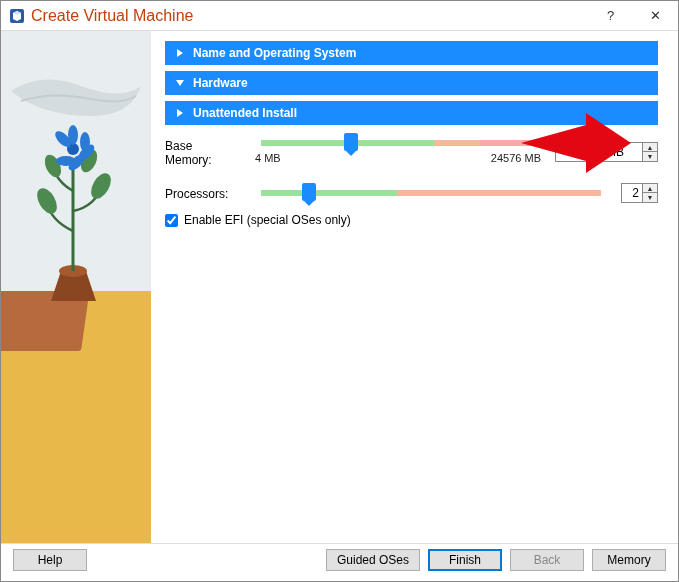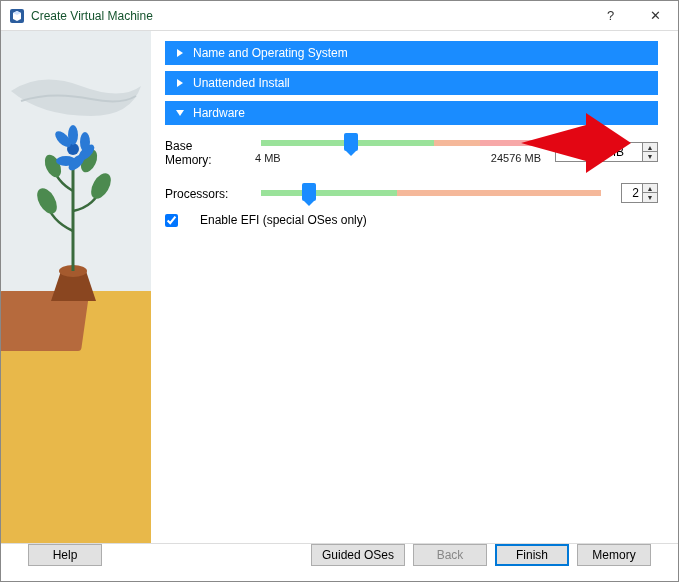--- a/index.html
+++ b/index.html
@@ -1,29 +1,29 @@
 <!DOCTYPE html>
 <html><head>
 <meta charset="utf-8">
 <style>
 * { box-sizing: border-box; margin: 0; padding: 0; font-family: "Segoe UI", Tahoma, sans-serif; }
 body { background: #fff; width: 679px; height: 582px; overflow: hidden; border: 1px solid #888; position: relative; }
 
 .titlebar { height: 30px; background: #fff; display: flex; align-items: center; padding: 0 0 0 8px; border-bottom: 1px solid #ddd; }
 .titlebar .app-icon { width: 16px; height: 16px; margin-right: 6px; }
-.titlebar .title { font-size: 12px; color: #14532d; flex: 1; }
+.titlebar .title { font-size: 16px; color: #c2410c; flex: 1; }
 .titlebar .win-btn { width: 45px; height: 30px; display: flex; align-items: center; justify-content: center; font-size: 13px; color: #333; cursor: pointer; }
 
 .content { display: flex; height: 512px; }
 .sidebar { width: 150px; height: 100%; position: relative; overflow: hidden; }
 .sidebar-bg { position: absolute; inset: 0; }
 
 .main { flex: 1; padding: 10px 20px 10px 14px; }
 
-.accordion-header { background: #1a8cff; color: #fff; height: 24px; display: flex; align-items: center; padding: 0 8px; margin-bottom: 6px; font-size: 12px; cursor: pointer; }
+.accordion-header { background: #1a8cff; color: #fff; height: 24px; display: flex; align-items: center; padding: 0 8px; margin-bottom: 6px; font-size: 12px; cursor: pointer; font-weight: bold; }
 .accordion-header .chev { width: 14px; height: 14px; margin-right: 6px; display: inline-flex; align-items: center; justify-content: center; }
 .accordion-body { padding: 6px 0 14px 0; }
 
 .row { display: flex; align-items: center; gap: 20px; font-size: 12px; margin-bottom: 2px; }
 .row-label { width: 76px; text-align: left; padding-top: 2px; }
 .slider-wrap { position: relative; flex: 1; display:flex; flex-direction:column;text-align:center; }
 .slider-track { height: 6px; position: relative; border-radius: 0; display: flex; }
 .slider-seg { height: 100%; }
 .slider-green { background: #9ae29a; }
 .slider-orange { background: #f5b89a; }
@@ -34,24 +34,24 @@
 .slider-labels span:first-child { margin-left: -6px; }
 .slider-labels span:last-child { margin-right: -6px; }
 
 .spin { display: flex; align-items: center; border: 1px solid #888; height: 20px; background: #fff; }
 .spin input { border: none; width: 50px; height: 100%; font-size: 12px; padding: 0 3px; text-align: right; outline: none; }
 .spin .unit { font-size: 12px; padding-right: 18px; }
 .spin .arrows { display: flex; flex-direction: column; border-left: 1px solid #888; }
 .spin .arrows button { border: none; background: #f0f0f0; width: 14px; height: 9px; font-size: 7px; line-height: 7px; cursor: pointer; padding: 0; color:#333; }
 .spin .arrows button:first-child { border-bottom: 1px solid #888; }
 
-.checkbox-row { display: flex; align-items: center; gap: 22px; font-size: 12px; margin: 10px 0 10px 0; }
+.checkbox-row { display: flex; align-items: center; gap: 6px; font-size: 12px; margin: 10px 0 10px 0; }
 .checkbox-row input { width: 13px; height: 13px; }
 
-.footer { height: 32px; border-top: 1px solid #ddd; display: flex; padding: 0 27px; gap: 8px; }
+.footer { height: 32px; border-top: 1px solid #ddd; display: flex; align-items: center; padding: 0 12px; gap: 8px; }
 .footer .spacer { flex: 1; }
 .btn { min-width: 74px; height: 22px; font-size: 12px; background: #e1e1e1; border: 1px solid #adadad; cursor: pointer; padding: 0 10px; }
 .btn:disabled { color: #888; }
 .btn.primary { border: 2px solid #0078d7; background: #e1e1e1; }
 
 .arrow-overlay { position: absolute; top: 112px; left: 520px; pointer-events: none; }
 
 svg { display: block; }
 </style>
 </head>
@@ -107,33 +107,33 @@
           <svg width="10" height="10" viewBox="0 0 10 10">
             <path d="M2 1 L8 5 L2 9 Z" fill="#fff"></path>
           </svg>
         </span>
       <span>Name and Operating System</span>
     </div>
 
     <div class="accordion-header">
       <span class="chev">
           <svg width="10" height="10" viewBox="0 0 10 10">
+            <path d="M1 2 L9 2 L5 8 Z" fill="#fff"></path>
+          </svg>
+        </span>
+      <span>Hardware</span>
+    </div>
+
+    <div class="accordion-header">
+      <span class="chev">
+          <svg width="10" height="10" viewBox="0 0 10 10">
             <path d="M2 1 L8 5 L2 9 Z" fill="#fff"></path>
           </svg>
         </span>
       <span>Unattended Install</span>
-    </div>
-
-    <div class="accordion-header">
-      <span class="chev">
-          <svg width="10" height="10" viewBox="0 0 10 10">
-            <path d="M1 2 L9 2 L5 8 Z" fill="#fff"></path>
-          </svg>
-        </span>
-      <span>Hardware</span>
     </div>
 
     <div class="accordion-body">
 
       <div class="row">
         <div class="row-label">Base Memory:</div>
         <div class="slider-wrap">
           <div class="slider-track">
             <div class="slider-seg slider-green" style="width:63%"></div>
             <div class="slider-seg slider-orange" style="width:17%"></div>
@@ -183,22 +183,22 @@
     </div>
 
 
   </div>
 </div>
 
 <div class="footer">
   <button class="btn">Help</button>
   <div class="spacer"></div>
   <button class="btn">Guided OSes</button>
+  <button class="btn primary">Finish</button>
   <button class="btn" disabled="">Back</button>
-  <button class="btn primary">Finish</button>
   <button class="btn">Memory</button>
 </div>
 
 <div class="arrow-overlay">
   <svg width="110" height="60" viewBox="0 0 110 60">
     <path d="M0 30 L65 12 L65 0 L110 30 L65 60 L65 48 Z" fill="#e30613"></path>
   </svg>
 </div>
 
 </body></html>

